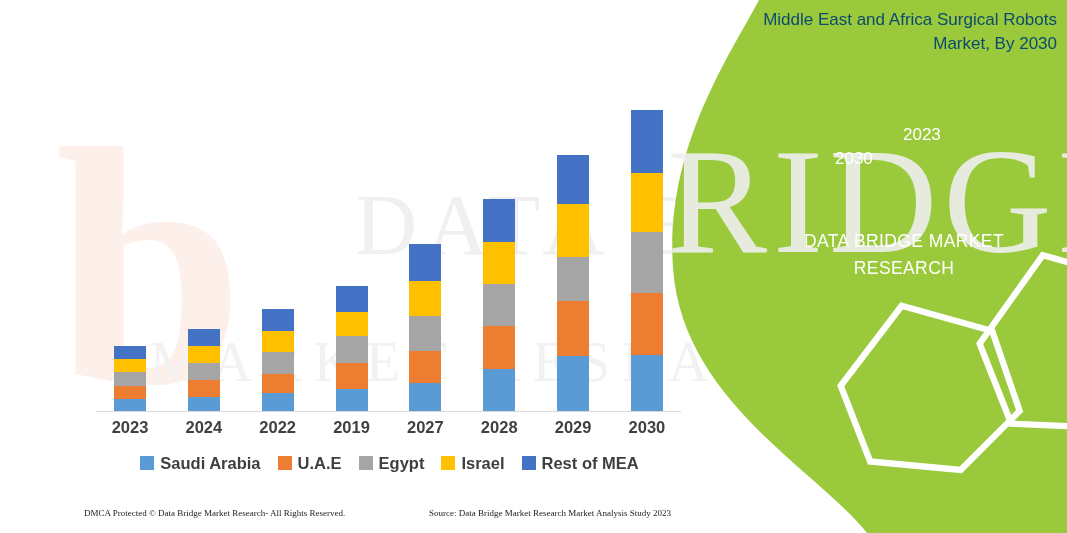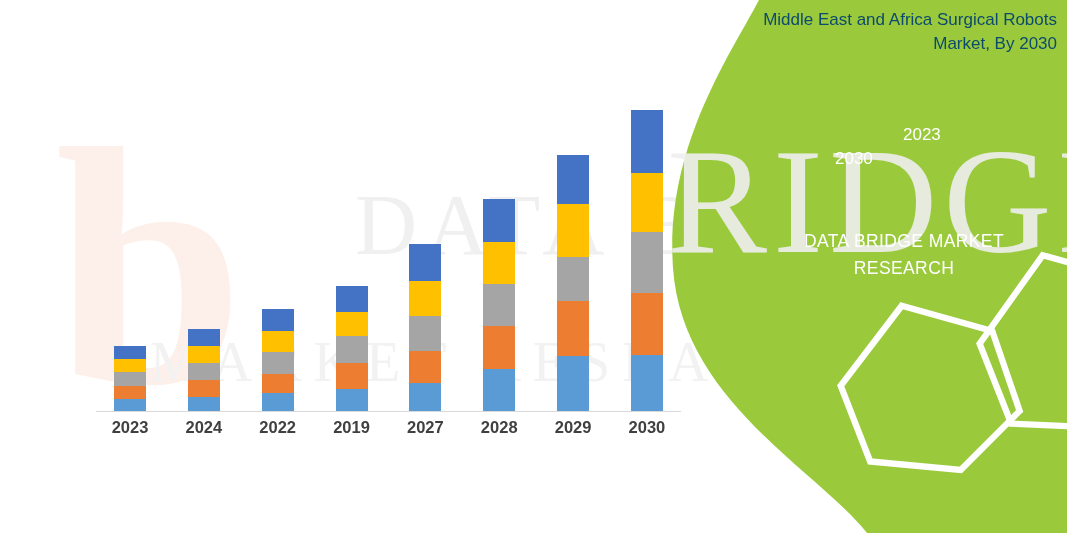--- a/index.html
+++ b/index.html
@@ -169,21 +169,47 @@
       <div class="xtick">2023</div>
       <div class="xtick">2024</div>
       <div class="xtick">2022</div>
       <div class="xtick">2019</div>
       <div class="xtick">2027</div>
       <div class="xtick">2028</div>
       <div class="xtick">2029</div>
       <div class="xtick">2030</div>
     </div>
 
-
+  <div class="legend" id="legend">
+      <div class="lg">
+        <span class="sw" style="background: rgb(91, 155, 213);"></span>
+        <span class="lglab">Saudi Arabia</span>
+      </div>
+      <div class="lg">
+        <span class="sw" style="background: rgb(237, 125, 49);"></span>
+        <span class="lglab">U.A.E</span>
+      </div>
+      <div class="lg">
+        <span class="sw" style="background: rgb(165, 165, 165);"></span>
+        <span class="lglab">Egypt</span>
+      </div>
+      <div class="lg">
+        <span class="sw" style="background: rgb(255, 192, 0);"></span>
+        <span class="lglab">Israel</span>
+      </div>
+      <div class="lg">
+        <span class="sw" style="background: rgb(68, 114, 196);"></span>
+        <span class="lglab">Rest of MEA</span>
+      </div>
+    </div>
+
+  <div class="footer">
+    <span class="f1">DMCA Protected © Data Bridge Market Research- All Rights Reserved.</span>
+    <span class="f2">Source: Data Bridge Market Research  Market Analysis Study 2023</span>
+  </div>
 
   <div id="green">
     <svg viewBox="0 0 400 533" preserveAspectRatio="none" aria-hidden="true">
       <path d="M 92 0 L 400 0 L 400 533 L 200 533 C 150 470 15 400 6 268 C -2 150 60 60 92 0 Z" fill="#9ACA3C"></path>
     </svg>
     <div class="wm-ridge">RIDGE</div>
     <div class="gtitle">Middle East and Africa Surgical Robots Market, By 2030</div>
 
     <div class="hexwrap">
       <svg viewBox="0 0 190 105" width="190" height="105" aria-hidden="true">

